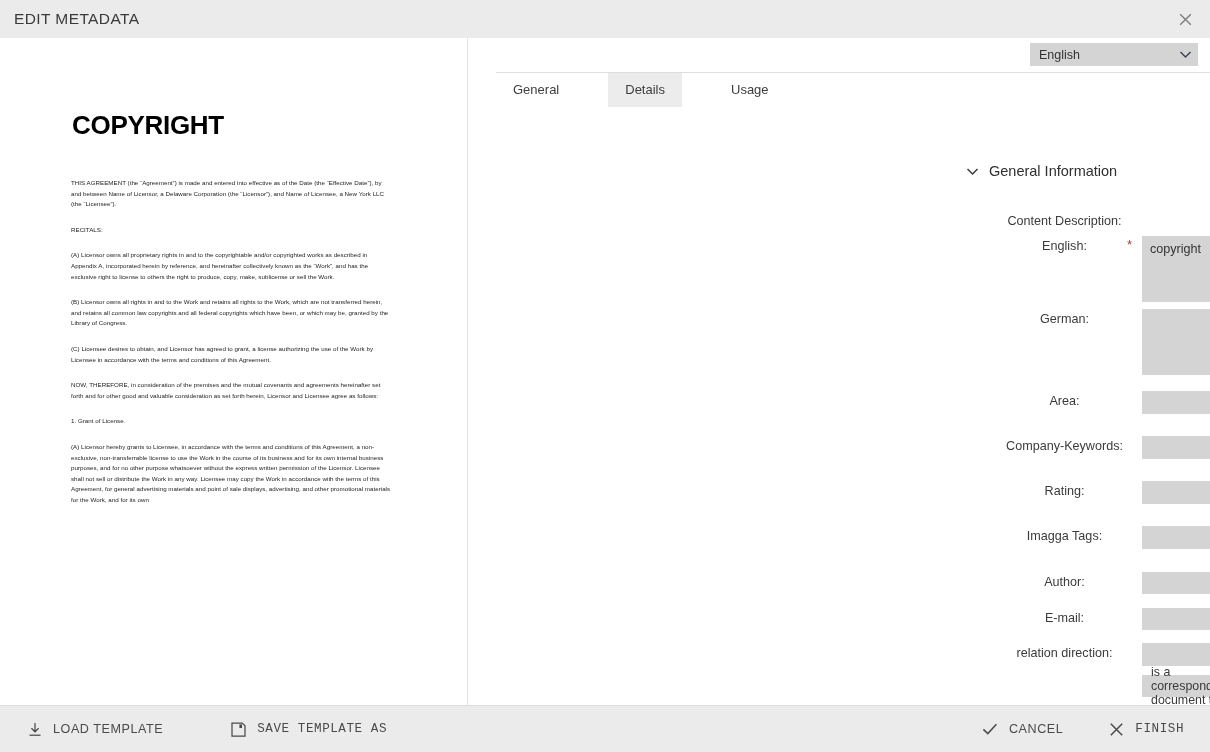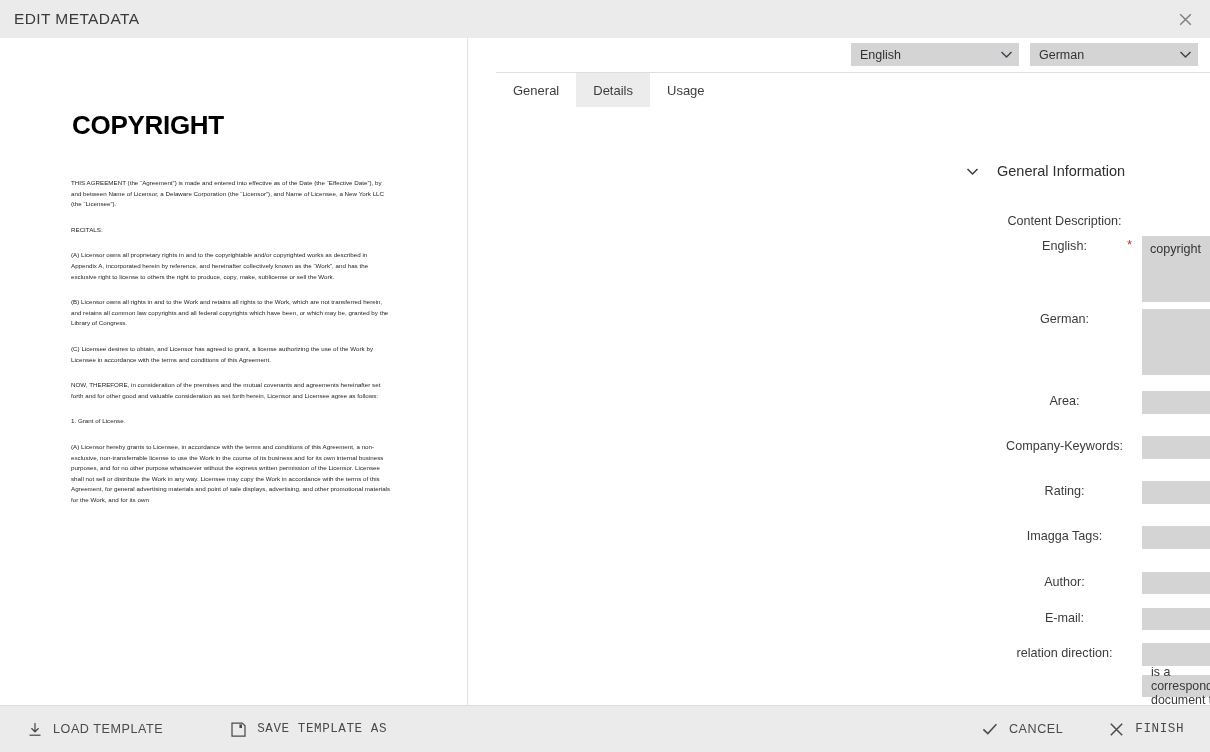--- a/index.html
+++ b/index.html
@@ -126,43 +126,44 @@
   .sel .chev { color: #3c4653; display: flex; }
 
   
   .tabstrip {
     position: absolute;
     top: 34px;
     left: 28px;
     right: 0;
     height: 34px;
     display: flex;
-    align-items: flex-start;
+    align-items: center;
     border-top: 1px solid #dedede;
+    gap: 32px;
   }
   .tab {
     padding: 0 17px;
     display: flex;
     align-items: center;
     font-size: 13px;
     color: #3d3d3d;
     cursor: pointer;
     background: transparent;
     height: 34px;
   }
   .tab.active { background: #ececec; }
 
   
   .section-head {
     position: absolute;
     top: 125px;
     left: 498px;
     display: flex;
     align-items: center;
-    gap: 18px;
+    gap: 10px;
     cursor: pointer;
   }
   .section-head .chev { color: #3c3c3c; display: flex; }
   .section-head .txt {
     font-size: 14.5px;
     color: #2f2f2f;
   }
 
   
   .form {
@@ -283,28 +284,20 @@
 
       <div class="lang-row">
         <div class="sel">
           <span>English</span>
           <span class="chev">
             <svg width="13" height="9" viewBox="0 0 13 9">
                 <path d="M1.5 2 L6.5 7 L11.5 2" stroke="#3c4653" stroke-width="1.5" fill="none"></path>
               </svg>
           </span>
         </div>
-        <div class="sel">
-          <span>German</span>
-          <span class="chev">
-            <svg width="13" height="9" viewBox="0 0 13 9">
-                <path d="M1.5 2 L6.5 7 L11.5 2" stroke="#3c4653" stroke-width="1.5" fill="none"></path>
-              </svg>
-          </span>
-        </div>
       </div>
 
       <div class="tabstrip">
         <div class="tab">General</div>
         <div class="tab active">Details</div>
         <div class="tab">Usage</div>
       </div>
 
       <div class="section-head">
         <span class="chev">

